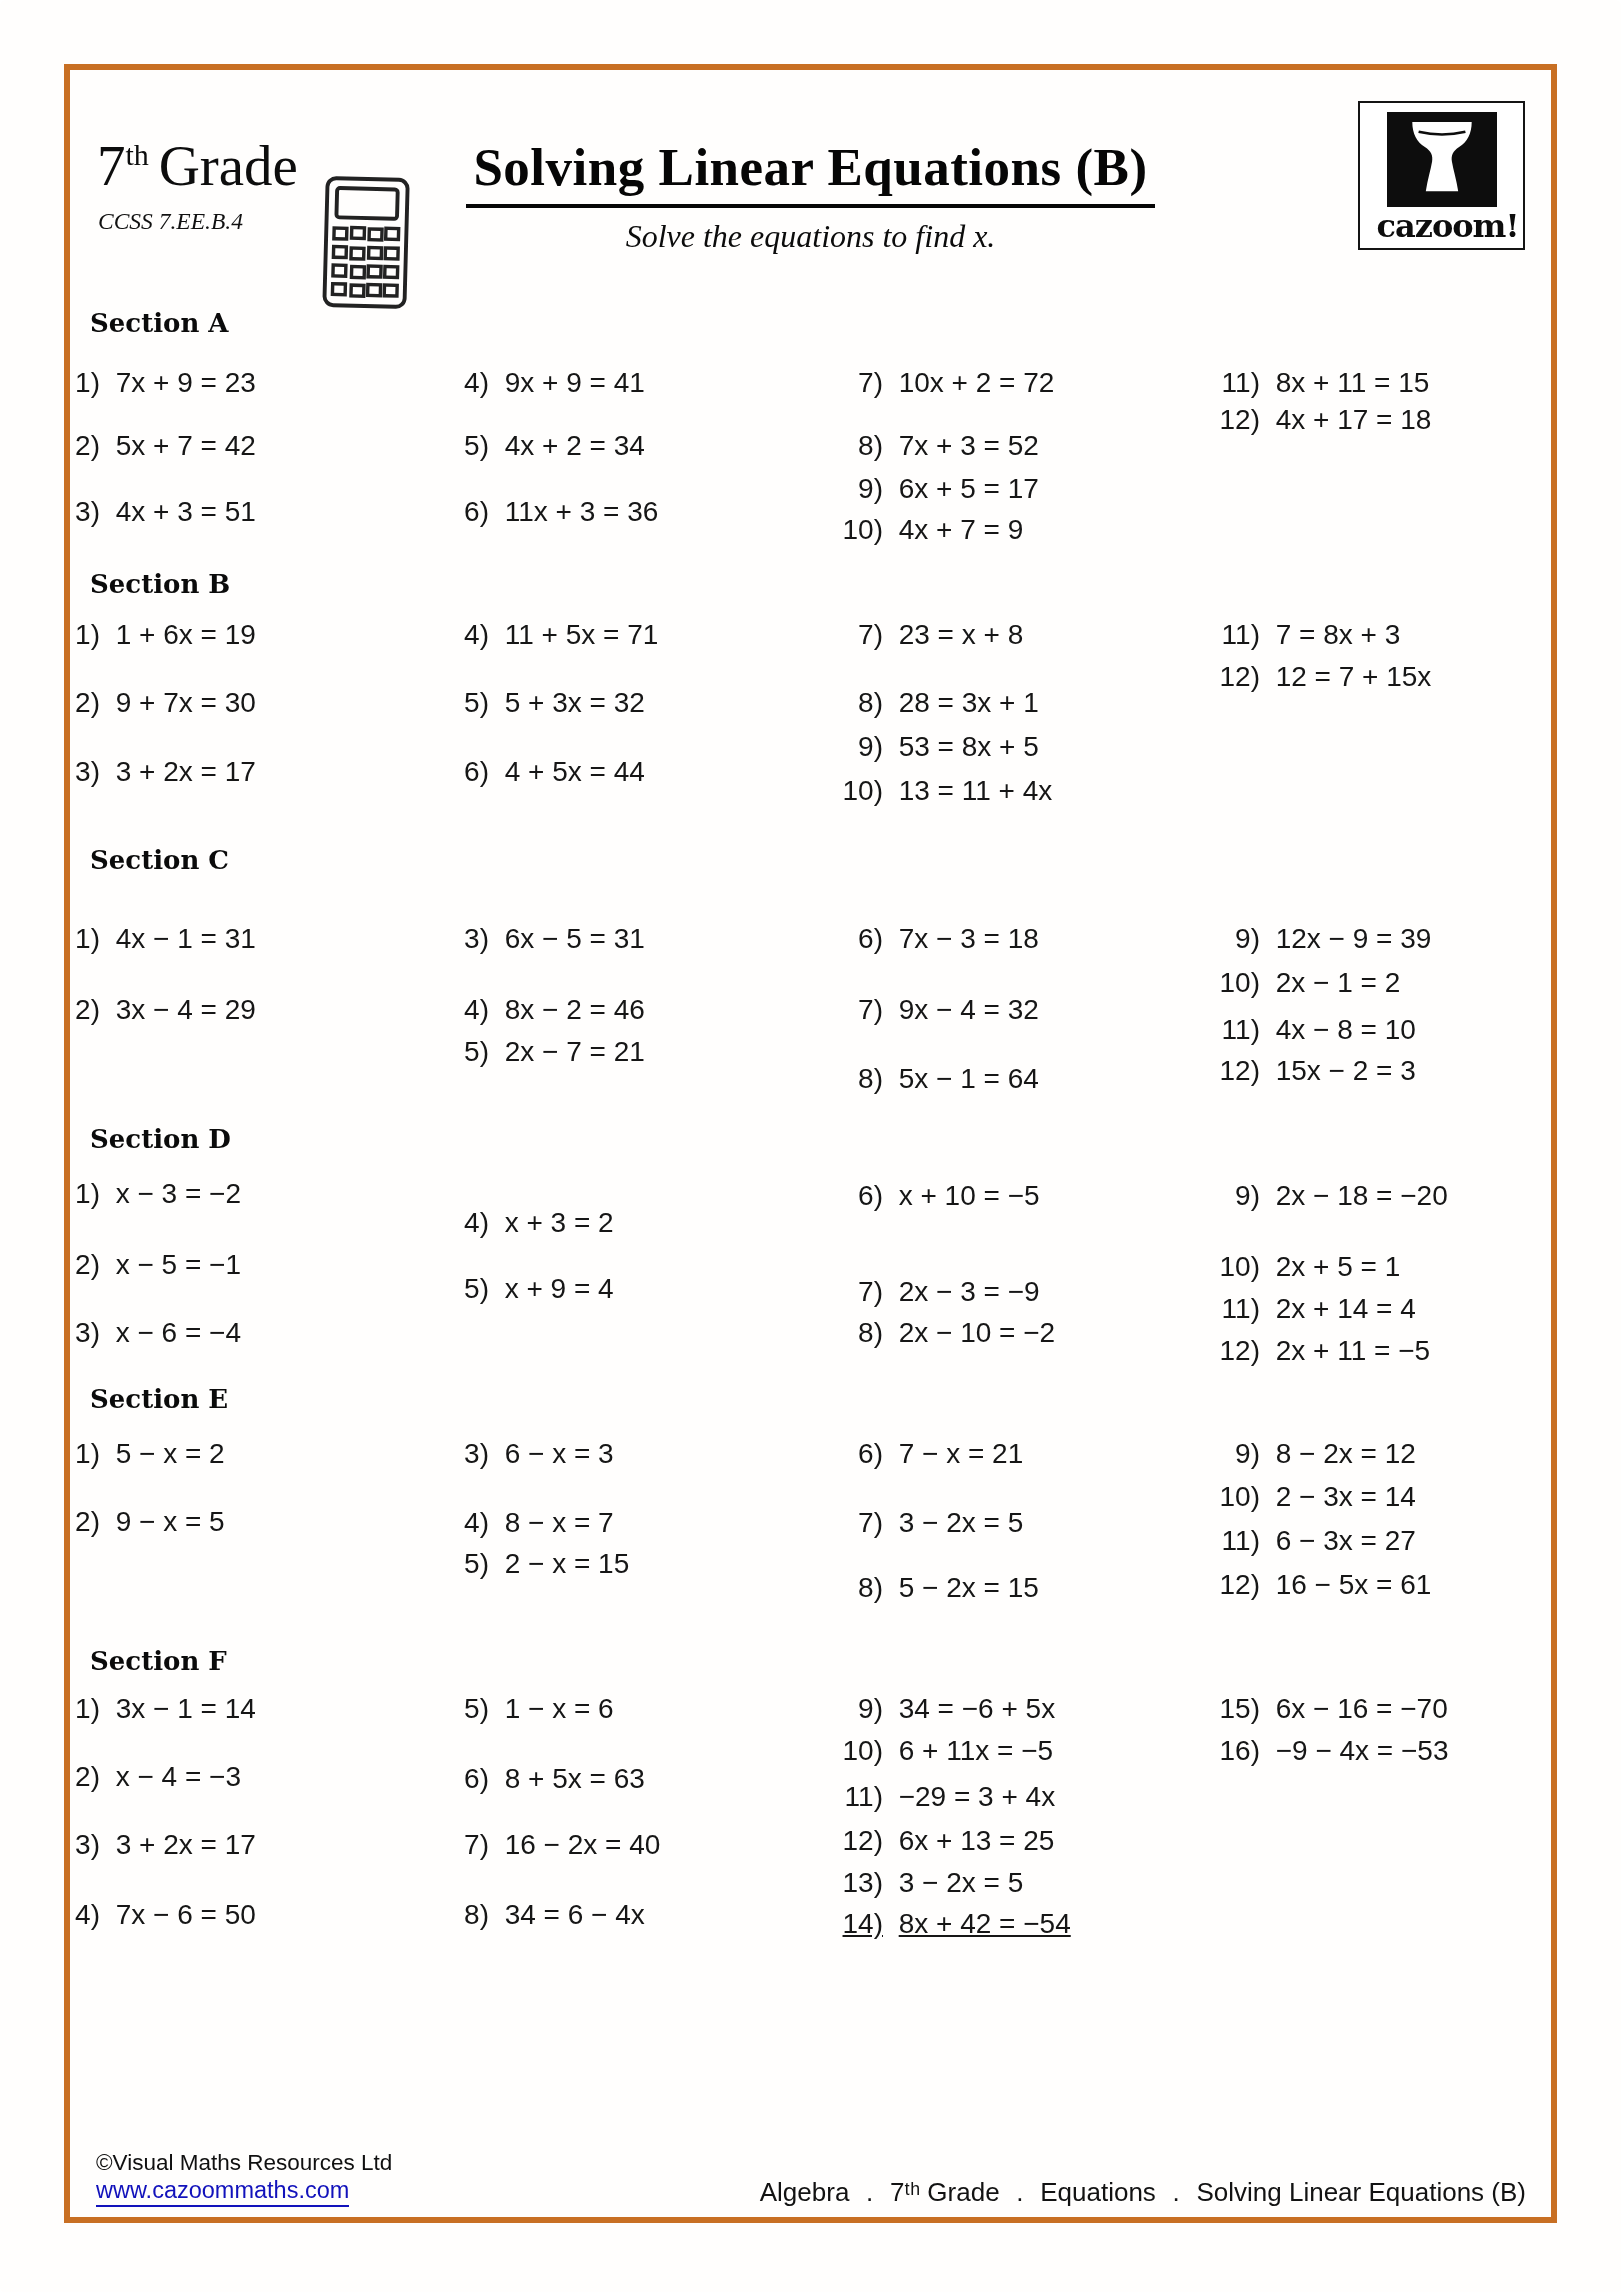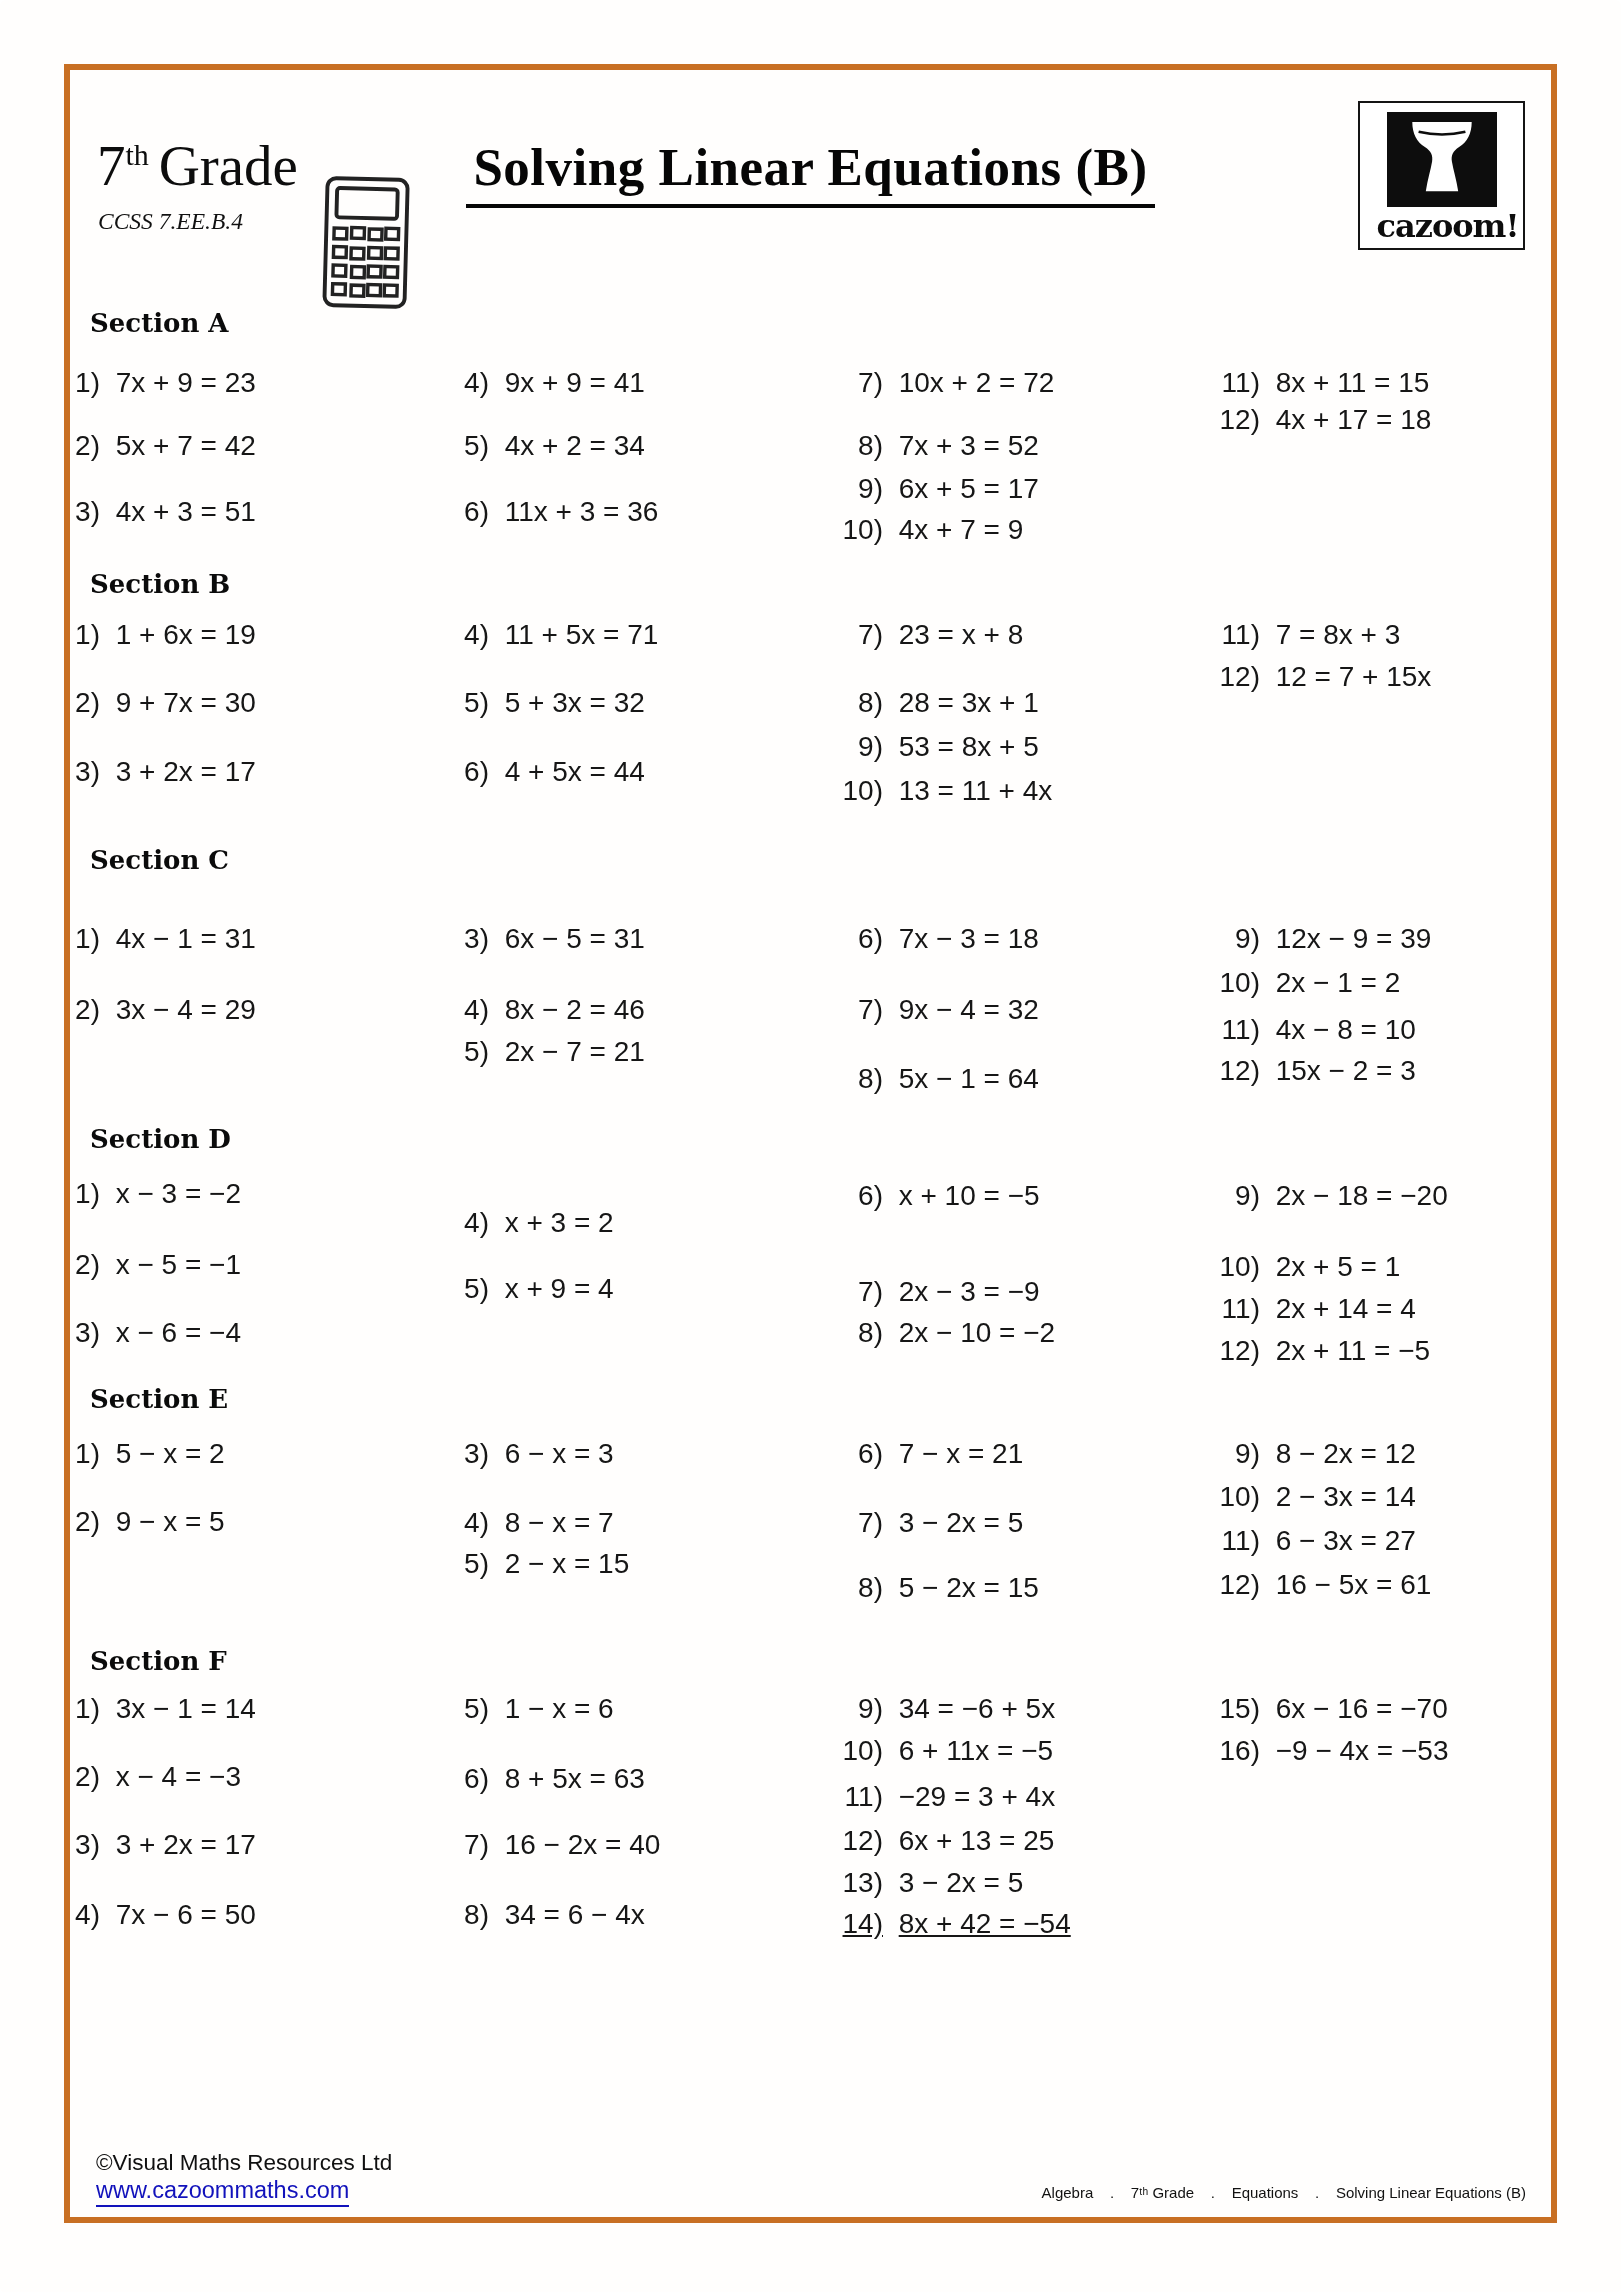--- a/index.html
+++ b/index.html
@@ -32,38 +32,39 @@
   .section-label{position:absolute;font-family:"DejaVu Serif",serif;font-weight:bold;
         font-size:26px;line-height:33px;color:#0b0b0b;}
   .eq-item{position:absolute;display:flex;font-size:28px;line-height:39px;color:#161616;
         white-space:nowrap;}
   .eq-num{display:inline-block;width:71px;text-align:right;}
   .eq-text{margin-left:15.7px;}
   
   .f-copy{position:absolute;left:96px;top:2149px;font-size:22.5px;line-height:27.4px;color:#101010;}
   .f-url{position:absolute;left:96px;top:2177px;font-size:23.5px;line-height:27.4px;
         color:#1212bb;border-bottom:2.9px solid #1212bb;padding-bottom:1px;text-decoration:none;cursor:pointer;}
-  .f-crumb{position:absolute;right:95px;top:2180px;font-size:15px;line-height:25.5px;
+  .f-crumb{position:absolute;right:95px;top:2180px;font-size:26px;line-height:25.5px;
         color:#121212;display:flex;align-items:flex-end;}
   .bc-sep{padding:0 16.7px;}
 </style>
 <title>Solving Linear Equations (B)</title></head>
 <body>
 
 <div class="page">
   <div class="frame"></div>
 
   <div class="grade"><span>7</span><sup>th</sup><span class="gw">Grade</span></div>
 
   <div class="ccss">CCSS 7.EE.B.4</div>
 
   <div class="title-wrap">
     <span class="title">Solving Linear Equations (B)</span>
   </div>
 
+  <div class="instruction">Solve the equations to find x.</div>
 
   <div class="calc">
     <svg width="86" height="133" viewBox="0 0 88 136" fill="none">
       <rect x="3" y="3" width="82" height="130" rx="9" stroke="#222" stroke-width="4" fill="#fffefd"></rect>
       <rect x="13" y="13" width="62" height="30" rx="3" stroke="#222" stroke-width="4" fill="#fffefd"></rect>
       <g stroke="#222" stroke-width="3.5" fill="#fffefd">
         <rect x="11" y="54" width="13" height="11"></rect>
           <rect x="29" y="53" width="13" height="11"></rect>
           <rect x="47" y="54" width="13" height="11"></rect>
           <rect x="64" y="53" width="13" height="11"></rect>

